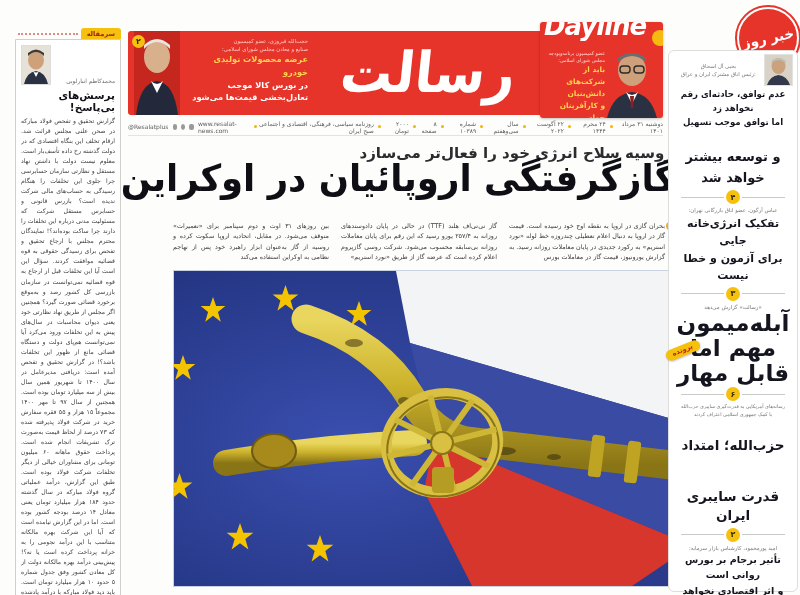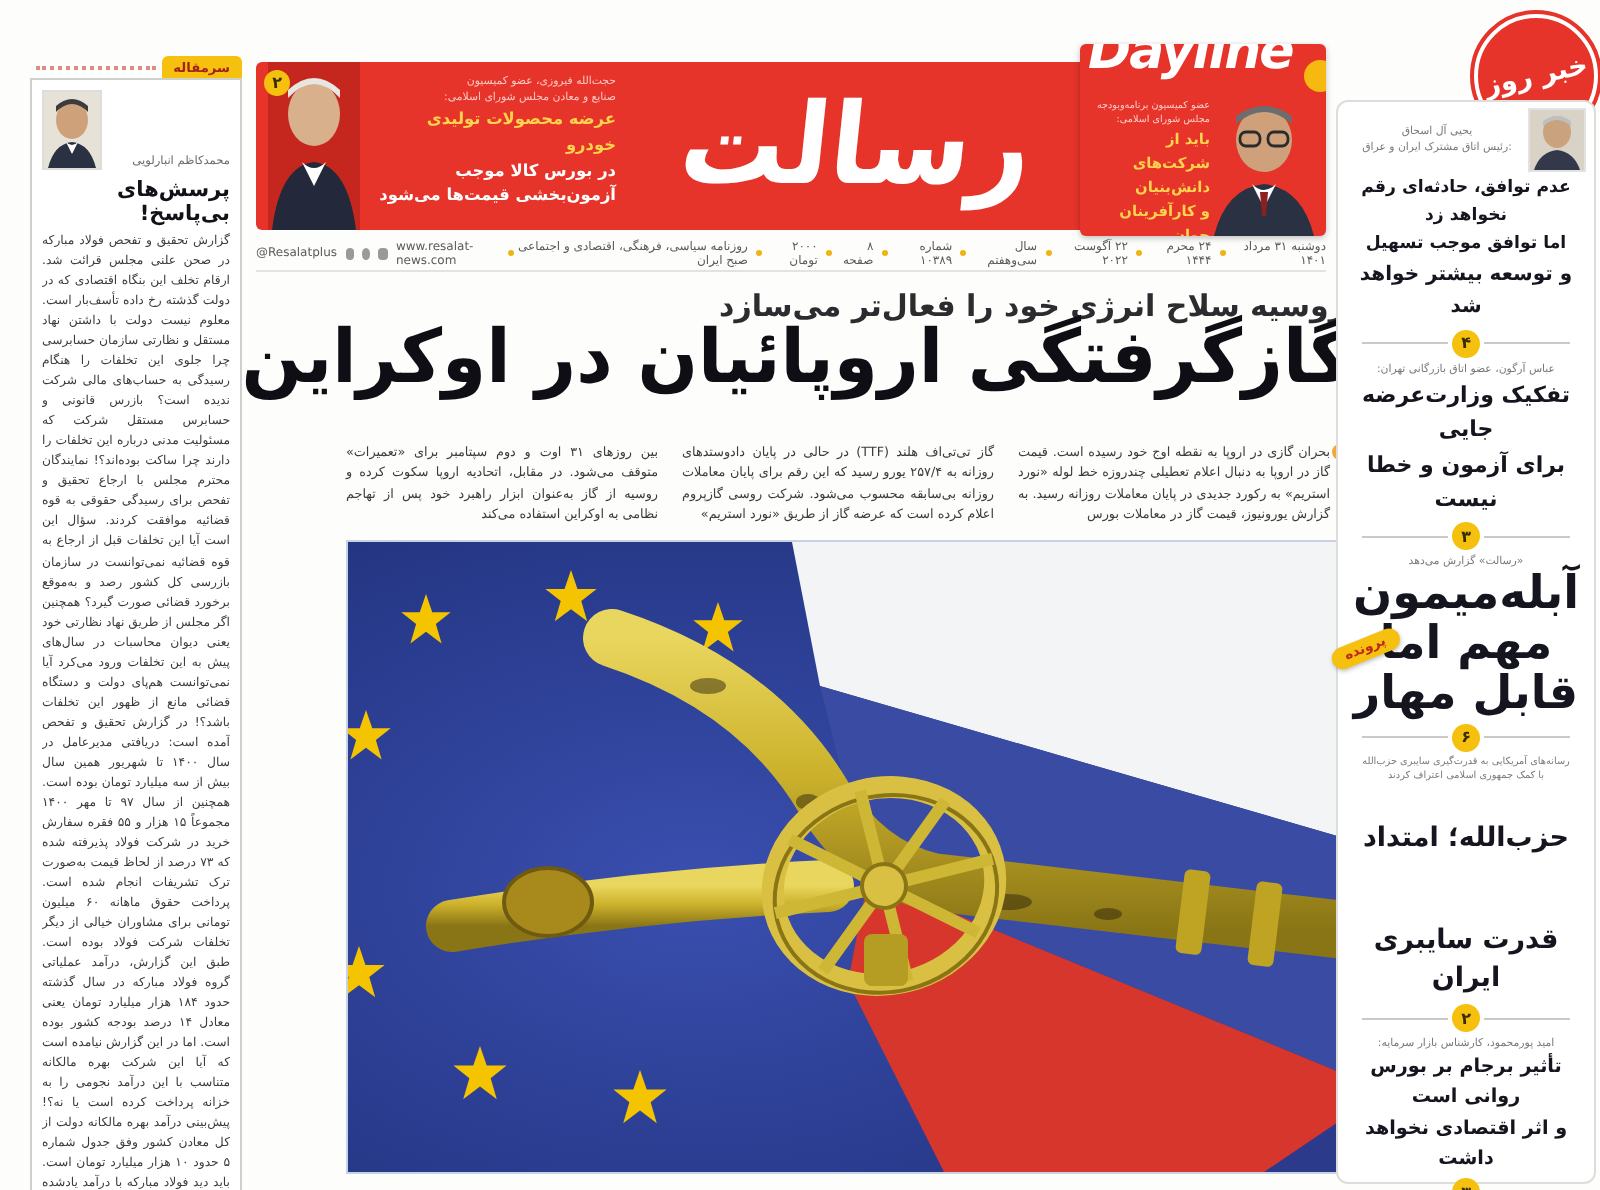--- a/index.html
+++ b/index.html
@@ -102,21 +102,21 @@
           <path d="M10 18 Q23 4 36 18 L36 14 Q23 2 10 14 Z" fill="#e8e6e2"></path>
           <path d="M2 84 Q6 52 23 50 Q40 52 44 84 Z" fill="#23293a"></path>
           <path d="M17 50 L23 62 L29 50 Q23 56 17 50Z" fill="#fff"></path>
         </svg>
       </div>
       <div class="mh-text">
         <div class="mh-k">حجت‌الله فیروزی، عضو کمیسیون</div>
         <div class="mh-k">صنایع و معادن مجلس شورای اسلامی:</div>
         <div class="mh-t y">عرضه محصولات تولیدی خودرو</div>
         <div class="mh-t">در بورس کالا موجب</div>
-        <div class="mh-t">آزمون‌بخشی قیمت‌ها می‌شود</div>
+        <div class="mh-t">تعادل‌بخشی قیمت‌ها می‌شود</div>
       </div>
     </div>
     <div class="pagedot" style="left:4px;top:4px;">۲</div>
   </div>
 
   <div class="abs promo">
     <div class="promo-logo">Dayline</div>
     <div class="promo-dot"></div>
     <div class="promo-man">
       <svg width="58" height="72" viewBox="0 0 58 72">
@@ -273,31 +273,31 @@
           <svg width="27" height="30" viewBox="0 0 27 30">
             <rect width="27" height="30" fill="#d8d3c6"></rect>
             <ellipse cx="13.5" cy="11" rx="7" ry="8" fill="#caa27e"></ellipse>
             <path d="M6.5 8 Q13.5 2 20.5 8 L20.5 5.5 Q13.5 0.5 6.5 5.5 Z" fill="#bfbfc1"></path>
             <path d="M2 30 Q5 21 13.5 20 Q22 21 25 30 Z" fill="#33394a"></path>
           </svg>
         </div>
       </div>
       <div class="it-t" style="font-size:8.6px;line-height:1.65;">عدم توافق، حادثه‌ای رقم نخواهد زد</div>
       <div class="it-t" style="font-size:8.6px;line-height:1.65;">اما توافق موجب تسهیل</div>
-      <div class="it-t" style="font-size:10px;line-height:1.65;">و توسعه بیشتر خواهد شد</div>
+      <div class="it-t" style="font-size:13px;line-height:1.65;margin-top:16px;">و توسعه بیشتر خواهد شد</div>
     </div>
     <div class="div">
         <div class="line"></div>
         <div class="circ">۴</div>
         <div class="line"></div>
       </div>
 
     <div class="it">
       <div class="it-k">عباس آرگون، عضو اتاق بازرگانی تهران:</div>
-      <div class="it-t" style="font-size:11px;line-height:1.6;">تفکیک وزارت‌عرضه جایی</div>
+      <div class="it-t" style="font-size:11px;line-height:1.6;">تفکیک انرژی‌خانه جایی</div>
       <div class="it-t" style="font-size:11px;line-height:1.6;text-align:center;">برای آزمون و خطا نیست</div>
     </div>
     <div class="div">
         <div class="line"></div>
         <div class="circ">۳</div>
         <div class="line"></div>
       </div>
 
     <div class="it">
       <div class="it-k">«رسالت» گزارش می‌دهد</div>

